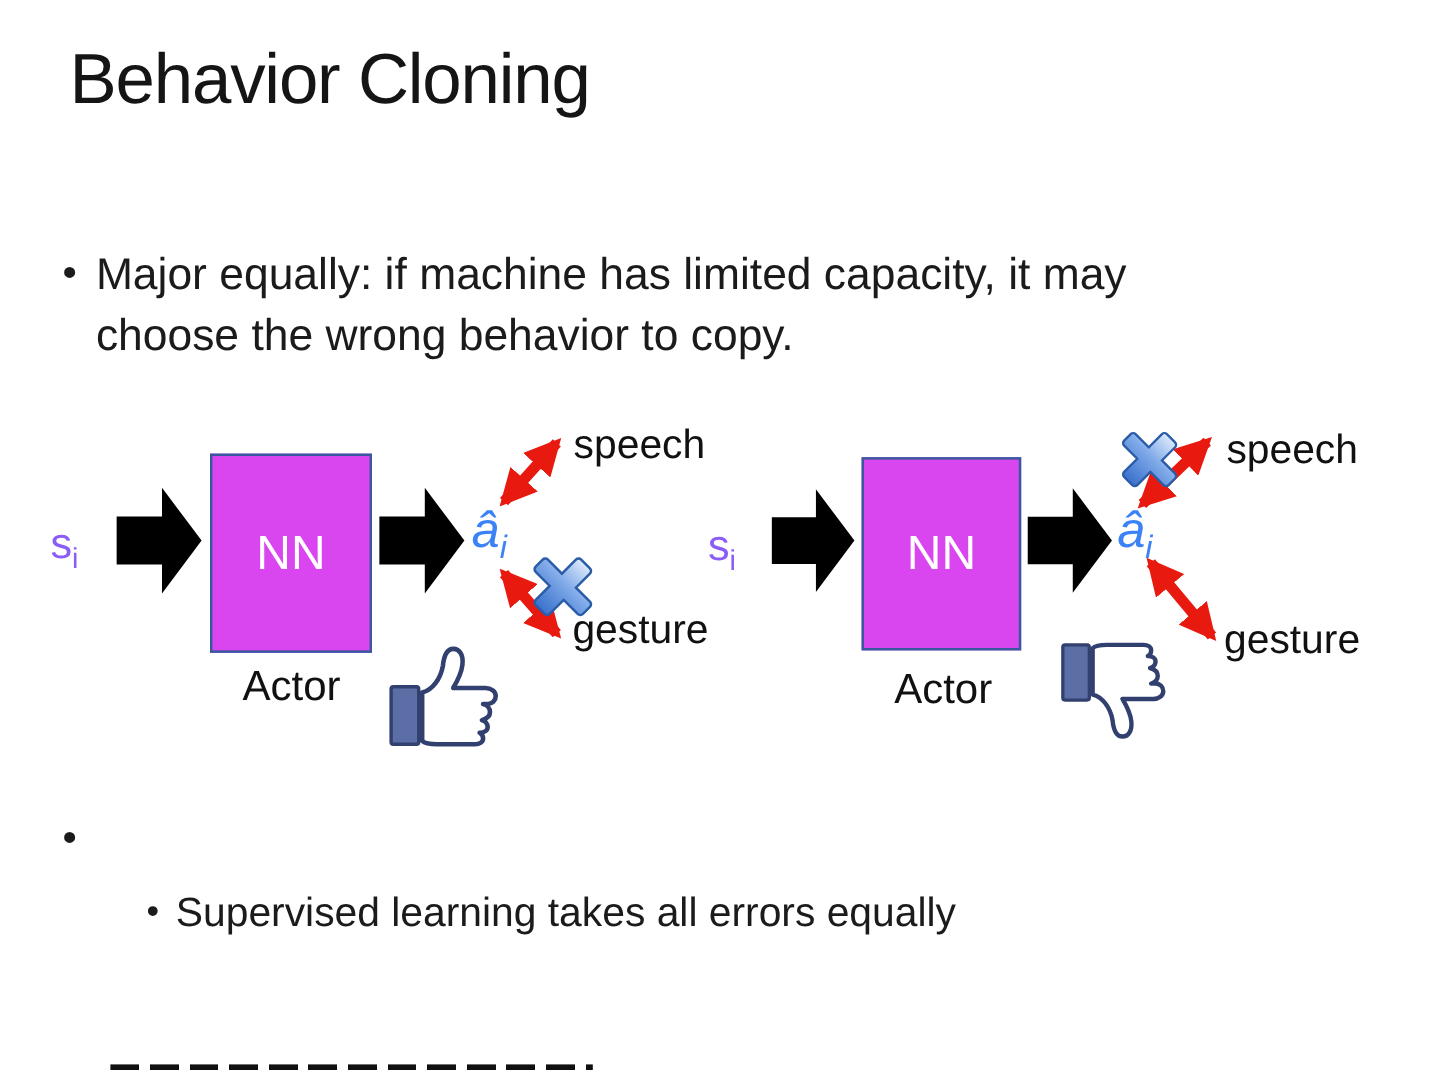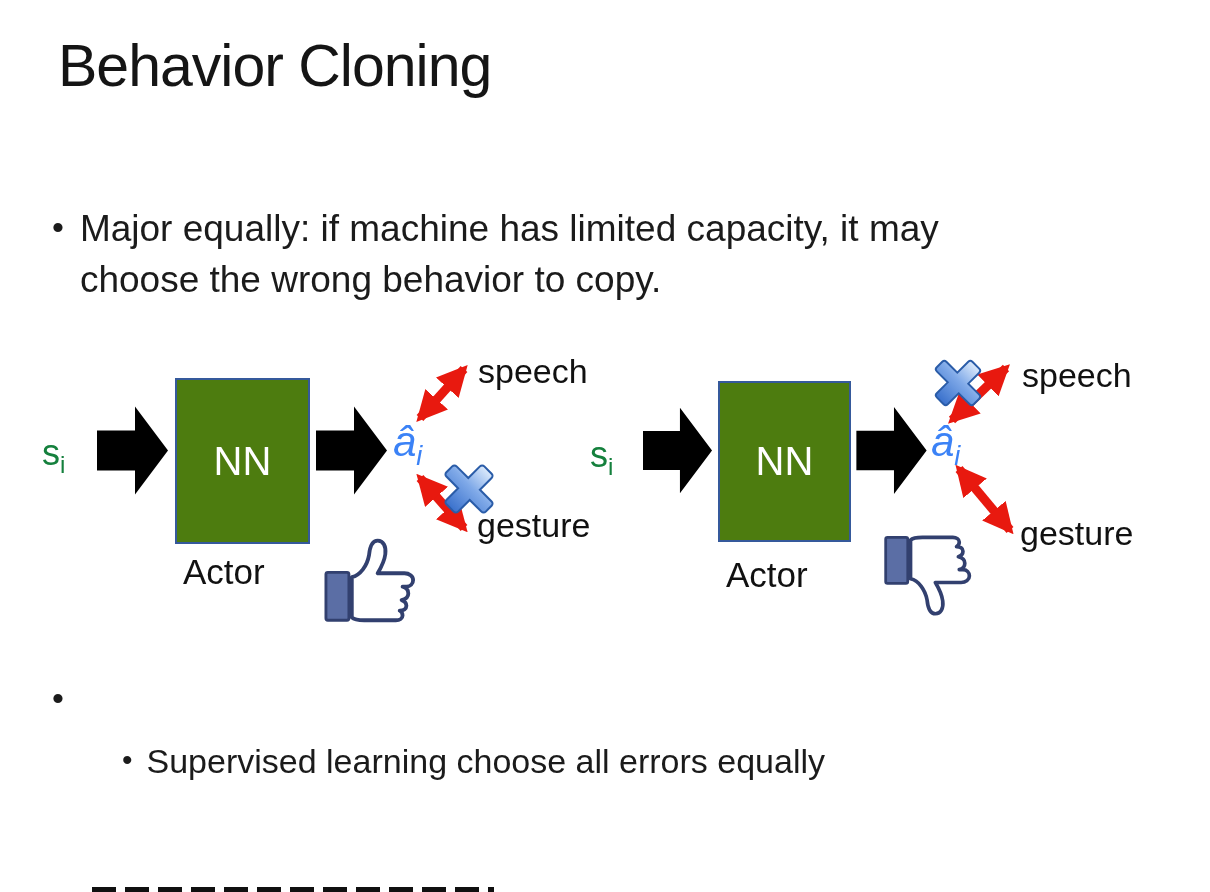--- a/index.html
+++ b/index.html
@@ -13,29 +13,29 @@
   }
   .bullet-row{display:flex;align-items:flex-start;}
   .bullet-row .dot{font-size:34px;line-height:1.45;margin-right:16px;}
   .bullet-text{font-size:37px;line-height:1.38;}
   .b1{left:52px;top:203px;width:960px;}
   .b1 .bullet-text{width:900px;}
   .b2{left:52px;top:674px;width:1100px;}
   .sub{left:122px;top:738px;width:1000px;}
   .sub .dot{font-size:30px;margin-right:14px;}
   .sub .bullet-text{font-size:34px;}
-  .io-label{font-size:36px;color:#15803d;}
+  .io-label{font-size:36px;color:#8b5cf6;}
   .io-label sub{font-size:24px;}
   .ahat{font-family:Liberation Sans, sans-serif;font-style:italic;font-size:42px;color:#3b82f6;}
   .ahat sub{font-size:27px;font-style:italic;}
   .nn-box{
-    background:#4d7c0f;border:2px solid #35599b;display:flex;align-items:center;justify-content:center;
+    background:#d946ef;border:2px solid #35599b;display:flex;align-items:center;justify-content:center;
   }
   .nn-box span{color:#fff;font-size:40px;}
-  .caption{font-size:35px;color:#111;}
+  .caption{font-size:35px;color:#111;text-align:center;}
   .branch-label{font-size:34px;color:#111;}
   .z1{z-index:1}.z3{z-index:3}
   .flip-v{transform:scaleY(-1);}
   .cutoff-strip{
     left:92px;top:887px;width:402px;height:5px;
     background:repeating-linear-gradient(90deg,#101010 0 24px,transparent 24px 33px);
   }
 </style>
 </head>
 <body>
@@ -145,18 +145,18 @@
     <path d="M31,87 V45 C40,43 47,33 49,22 C50,12 53,7 58,7 C64,7 67,13 66,21 C65,29 61,36 58,41 H86 C91,41 95,44 95,48 C95,52 92,55 88,55 H84 C88,56 90,59 90,62 C90,66 87,68 83,69 C86,70 88,72 88,75 C88,78 85,80 81,80 C83,81 84,83 84,85 C84,88 81,90 77,90 H44 C38,90 33,89 31,87 Z" fill="#fff" stroke="#32406F" stroke-width="4" stroke-linejoin="round"></path>
     <rect x="4" y="40" width="24" height="50" rx="2" fill="#5B6EA5" stroke="#32406F" stroke-width="3"></rect>
   </svg>
 
   <div class="abs bullet-row b2">
     <span class="dot">•</span>
   </div>
 
   <div class="abs bullet-row sub">
     <span class="dot">•</span>
-    <span class="bullet-text">Supervised learning choose all errors equally</span>
+    <span class="bullet-text">Supervised learning takes all errors equally</span>
   </div>
 
   <div class="abs cutoff-strip"></div>
 
 </div>
 
 </body></html>

